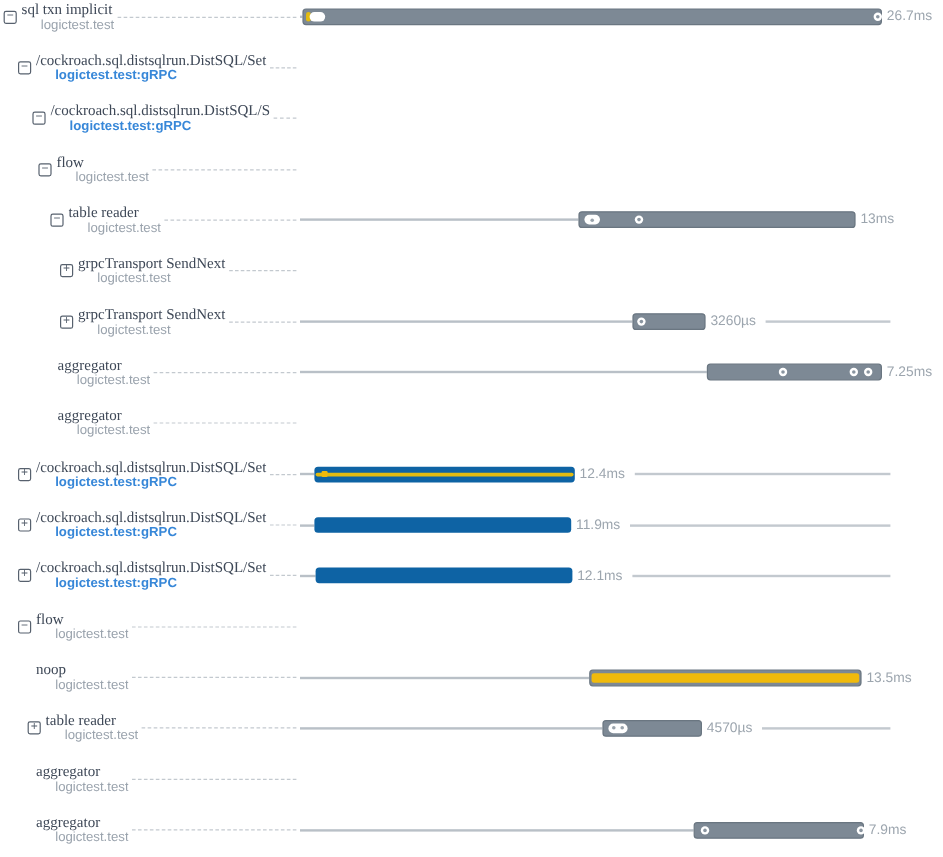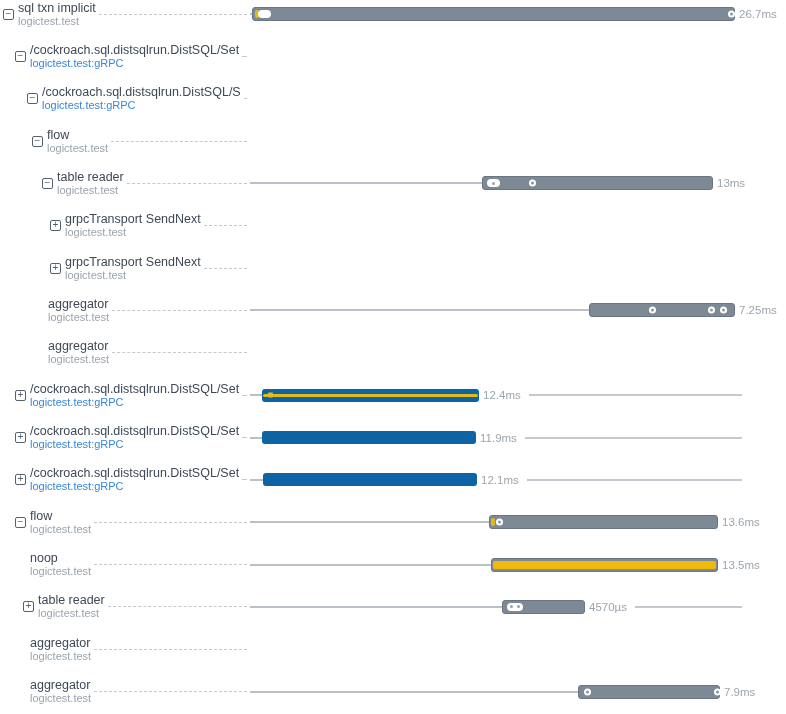--- a/index.html
+++ b/index.html
@@ -4,23 +4,23 @@
 <style>
   html,body{margin:0;padding:0;background:#fff;}
   body{font-family:"Liberation Sans", sans-serif;}
   #trace{position:relative;width:786px;height:714px;overflow:hidden;background:#fff;}
   .row{position:absolute;left:0;width:786px;height:42px;}
   .left{position:absolute;left:0;top:0;width:250px;height:42px;display:flex;align-items:center;overflow:hidden;}
   .indent{flex:0 0 auto;}
   .exp{flex:0 0 auto;width:11px;height:11px;box-sizing:border-box;border:1px solid #57616e;border-radius:2px;
        color:#57616e;font-size:10px;line-height:8px;text-align:center;margin-right:4px;background:#fff;cursor:pointer;}
   .lbl{flex:0 1 auto;display:flex;flex-direction:column;min-width:0;overflow:hidden;}
-  .t{font-size:12.5px;line-height:13px;color:#3e4857;white-space:nowrap;}
-  .s{font-size:11px;line-height:12px;color:#9aa3ad;white-space:nowrap;}
-  .s.link{color:#3787d8;cursor:pointer;}
+  .t{font-size:12.5px;line-height:13px;color:#3e4857;white-space:nowrap;font-family:Liberation Serif, serif;}
+  .s{font-size:11px;line-height:12px;color:#9aa3ad;white-space:nowrap;margin-left:16px;}
+  .s.link{color:#3787d8;cursor:pointer;font-weight:bold;}
   .dashes{flex:1 1 auto;min-width:2px;height:0;border-top:1px dashed #c3c9cf;margin:0 3px;align-self:center;}
   .track{position:absolute;left:250px;top:0;width:536px;height:42px;display:flex;align-items:center;}
   .lead{flex:0 0 auto;height:0;border-top:2px solid #b9c0c7;}
   .bar{position:relative;flex:0 0 auto;height:14px;border-radius:3px;box-sizing:border-box;cursor:pointer;}
   .bar.gray{background:#7d8995;border:1px solid #6a7681;}
   .bar.blue{background:#0e63a4;height:13px;}
   .stripe{position:absolute;left:1px;right:1px;border-radius:2px;}
   .stripe.thin{height:3px;top:5px;background:#e3bb10;}
   .stripe.thick{height:8px;top:2px;background:#f0ba0c;}
   .mk{position:absolute;}
@@ -132,20 +132,30 @@
     <div class="row" style="top: 247.1px;">
       <div class="left">
         <div class="indent" style="width: 50px;"></div>
         <div class="exp">+</div>
         <div class="lbl">
           <div class="t">grpcTransport SendNext</div>
           <div class="s">logictest.test</div>
         </div>
         <div class="dashes"></div>
       </div>
+      <div class="track">
+        <div class="lead" style="width: 277px;"></div>
+        <div class="bar gray" style="width: 61px;">
+          <div class="mk m-dot" style="left: 3px;">
+            <i></i>
+          </div>
+        </div>
+        <div class="dur">3260µs</div>
+        <div class="trail"></div>
+      </div>
     </div>
     <div class="row" style="top: 289.45px;">
       <div class="left">
         <div class="indent" style="width: 48px;"></div>
         <div class="lbl">
           <div class="t">aggregator</div>
           <div class="s">logictest.test</div>
         </div>
         <div class="dashes"></div>
       </div>
@@ -232,30 +242,20 @@
     <div class="row" style="top: 501.2px;">
       <div class="left">
         <div class="indent" style="width: 15px;"></div>
         <div class="exp">−</div>
         <div class="lbl">
           <div class="t">flow</div>
           <div class="s">logictest.test</div>
         </div>
         <div class="dashes"></div>
       </div>
-      <div class="track">
-        <div class="lead" style="width: 239px;"></div>
-        <div class="bar gray" style="width: 229px;">
-          <div class="mk m-ydot" style="left: 1px;"></div>
-          <div class="mk m-dot" style="left: 6px;">
-            <i></i>
-          </div>
-        </div>
-        <div class="dur">13.6ms</div>
-      </div>
     </div>
     <div class="row" style="top: 543.55px;">
       <div class="left">
         <div class="indent" style="width: 30px;"></div>
         <div class="lbl">
           <div class="t">noop</div>
           <div class="s">logictest.test</div>
         </div>
         <div class="dashes"></div>
       </div>

